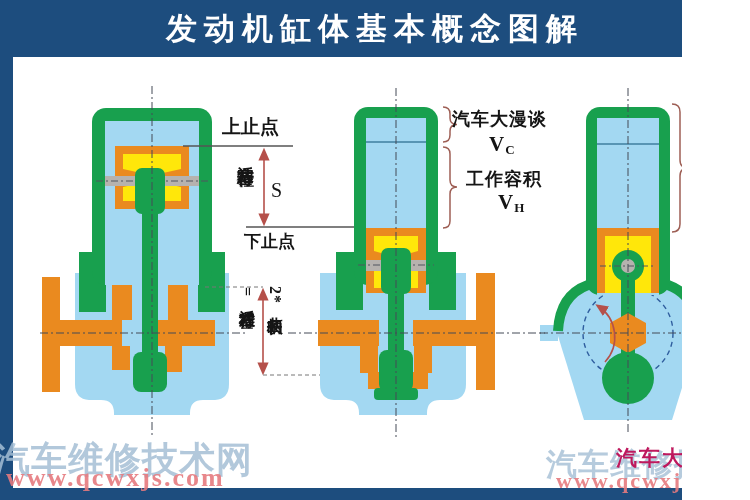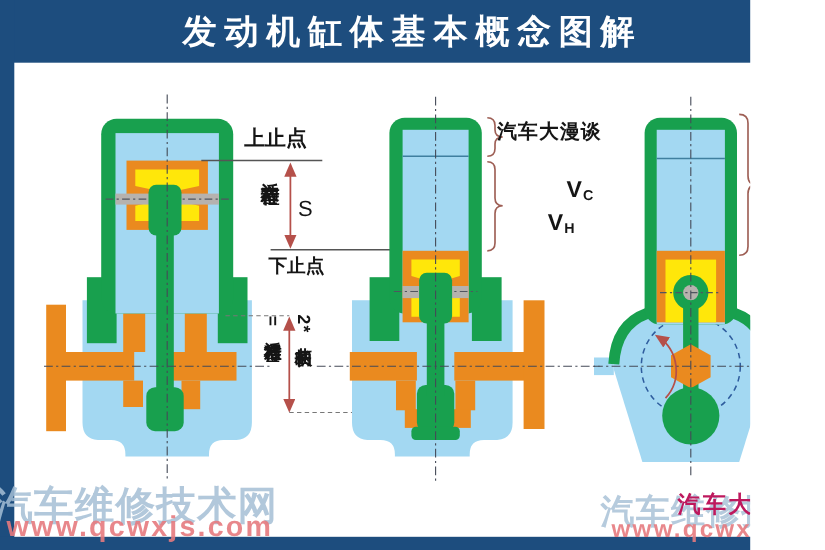--- a/index.html
+++ b/index.html
@@ -1,17 +1,17 @@
 <!DOCTYPE html>
 <html><head>
 <meta charset="utf-8">
 <style>
   html,body{margin:0;padding:0;background:#fff;}
   .page{position:relative;width:682px;height:500px;background:#ffffff;overflow:hidden;
-        font-family:Liberation Sans, sans-serif;}
+        font-family:Liberation Serif, serif;}
   
   .hdr{position:absolute;left:0;top:0;width:750px;height:57px;background:#1d4d7e;z-index:2;
        display:flex;align-items:center;justify-content:center;}
   .hdr-title{color:#ffffff;font-size:31px;font-weight:bold;letter-spacing:7px;white-space:nowrap;}
   .b-left{position:absolute;left:0;top:0;width:13px;height:500px;background:#1d4d7e;z-index:2;}
   .b-right{position:absolute;left:737px;top:0;width:13px;height:500px;background:#1d4d7e;z-index:2;}
   .b-bottom{position:absolute;left:0;top:488px;width:750px;height:12px;background:#1d4d7e;z-index:2;}
   svg.canvas{position:absolute;left:0;top:0;z-index:1;}
   
   .lbl{position:absolute;z-index:3;color:#151515;font-weight:600;white-space:nowrap;line-height:1.12;}
@@ -131,23 +131,24 @@
   <div class="b-bottom"></div>
 
   <div class="lbl" style="left:222px;top:116px;font-size:19px;">上止点</div>
   <div class="lbl v" style="left:236px;top:152px;font-size:17px;">活塞行程</div>
   <div class="lbl" style="left:271px;top:179px;font-size:20px;font-weight:500;">S</div>
   <div class="lbl" style="left:244px;top:232px;font-size:17px;">下止点</div>
   <div class="lbl v" style="left:238px;top:287px;font-size:16px;letter-spacing:1px;">=活塞行程</div>
   <div class="lbl v" style="left:266px;top:286px;font-size:16px;letter-spacing:1px;">2*曲柄长</div>
 
   <div class="lbl" style="left:452px;top:109px;font-size:18px;letter-spacing:1px;">汽车大漫谈</div>
-  <div class="lbl" style="left:515px;top:133px;margin-top:28px;">
+  <div class="lbl" style="left:489px;top:133px;">
     <span class="sym-main">V</span><span class="sym-sub">C</span>
   </div>
+  <div class="lbl" style="left:466px;top:169px;font-size:18px;letter-spacing:1px;">工作容积</div>
   <div class="lbl" style="left:498px;top:191px;">
     <span class="sym-main">V</span><span class="sym-sub">H</span>
   </div>
 
 
   <div class="wm wm-site" style="left:-6px;top:436px;">汽车维修技术网</div>
   <div class="wm wm-url" style="left:6px;top:463px;">www.qcwxjs.com</div>
   <div class="wm wm-site-r" style="left:546px;top:444px;">汽车维修技术网</div>
   <div class="wm wm-url-r" style="left:556px;top:468px;">www.qcwxjs.com</div>
   <div class="wm wm-channel" style="left:616px;top:444px;">汽车大漫谈</div>

